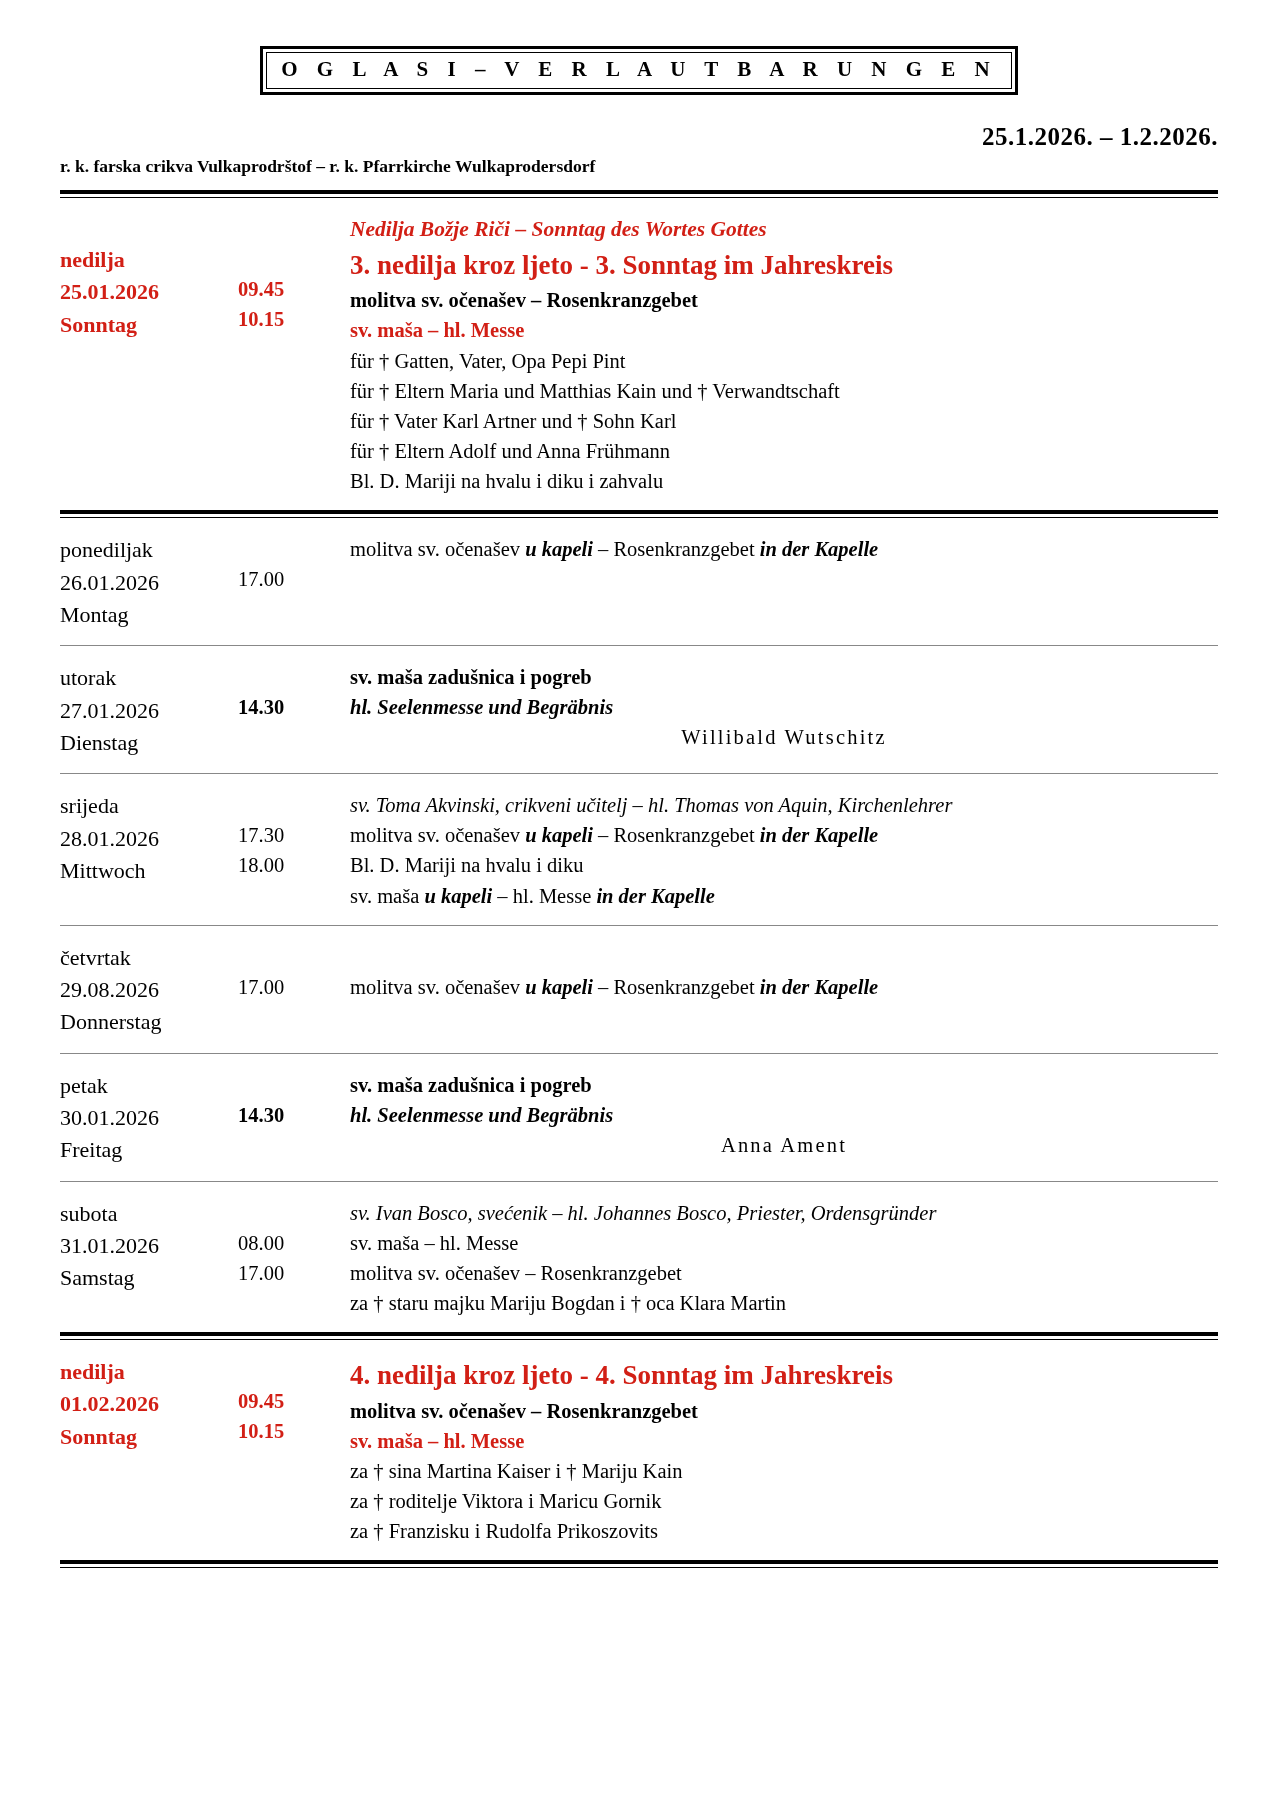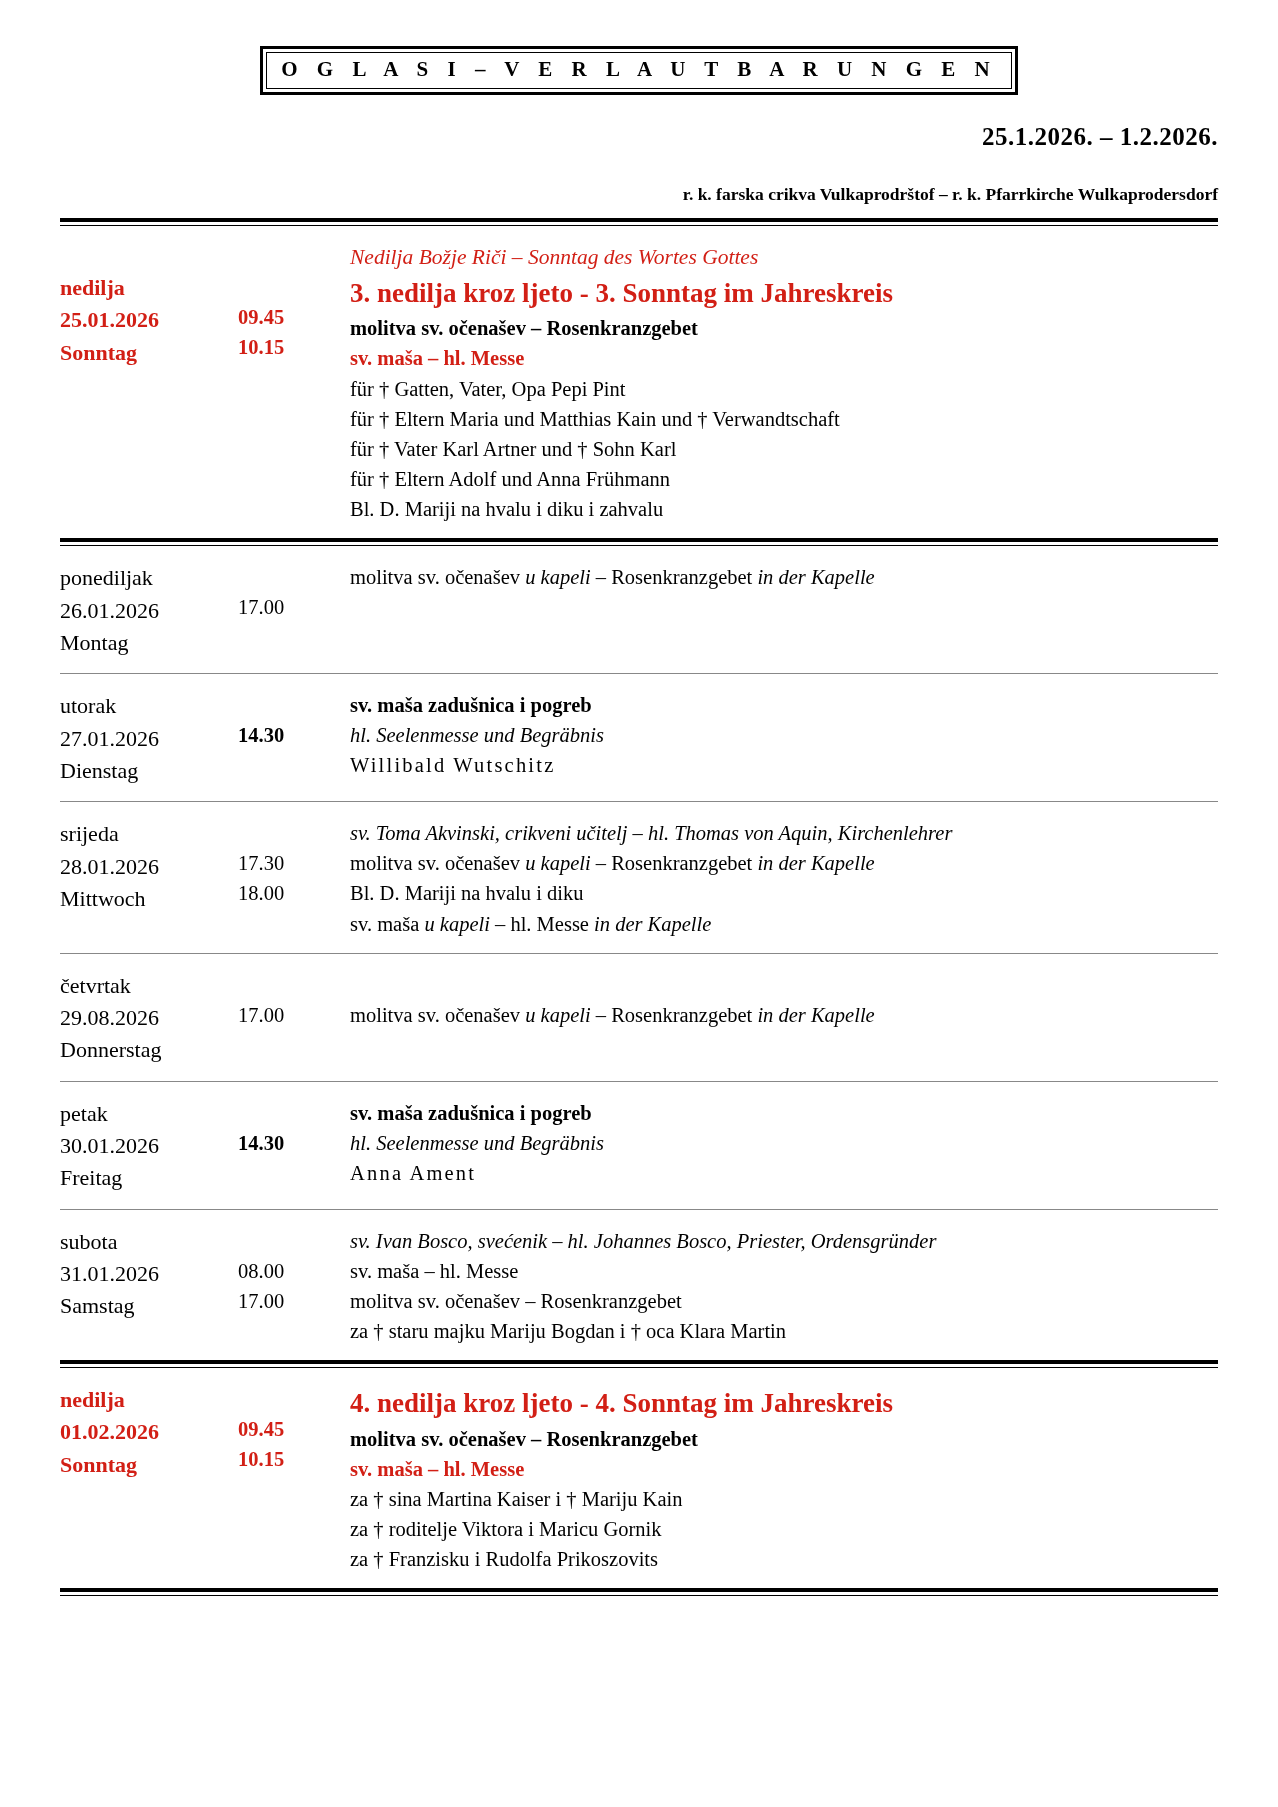--- a/index.html
+++ b/index.html
@@ -44,24 +44,24 @@
     white-space: nowrap;
   }
   .date-range {
     text-align: right;
     font-size: 25px;
     font-weight: bold;
     margin-top: 28px;
     letter-spacing: 0.5px;
   }
   .parish {
-    text-align: right;
+    text-align: left;
     font-size: 17.5px;
     font-weight: bold;
-    margin-top: 33px;
+    margin-top: 5px;
   }
 
   
   .rule-double {
     margin-top: 13px;
     border-top: 4px solid #000;
     border-bottom: 1.5px solid #000;
     height: 3px;
     box-sizing: content-box;
   }
@@ -98,22 +98,22 @@
   .col-body {
     flex: 1 1 auto;
     font-size: 20.5px;
     line-height: 1.47;
   }
   .col-day div, .col-time div, .col-body div { white-space: nowrap; }
 
   .red { color: #d21f15; }
   .b   { font-weight: bold; }
   .i   { font-style: italic; }
-  .bi  { font-weight: normal; font-style: italic; }
-  .spaced { letter-spacing: 2.2px; }
+  .bi  { font-weight: bold; font-style: italic; }
+  .spaced { letter-spacing: 2.2px; text-align: center; }
   .pad-line { height: 30px; }
 
   .feast-head { font-size: 21.5px; }
   .sun-head   { font-size: 27px; }
 </style>
 </head>
 <body>
 
 <div class="page">
 

